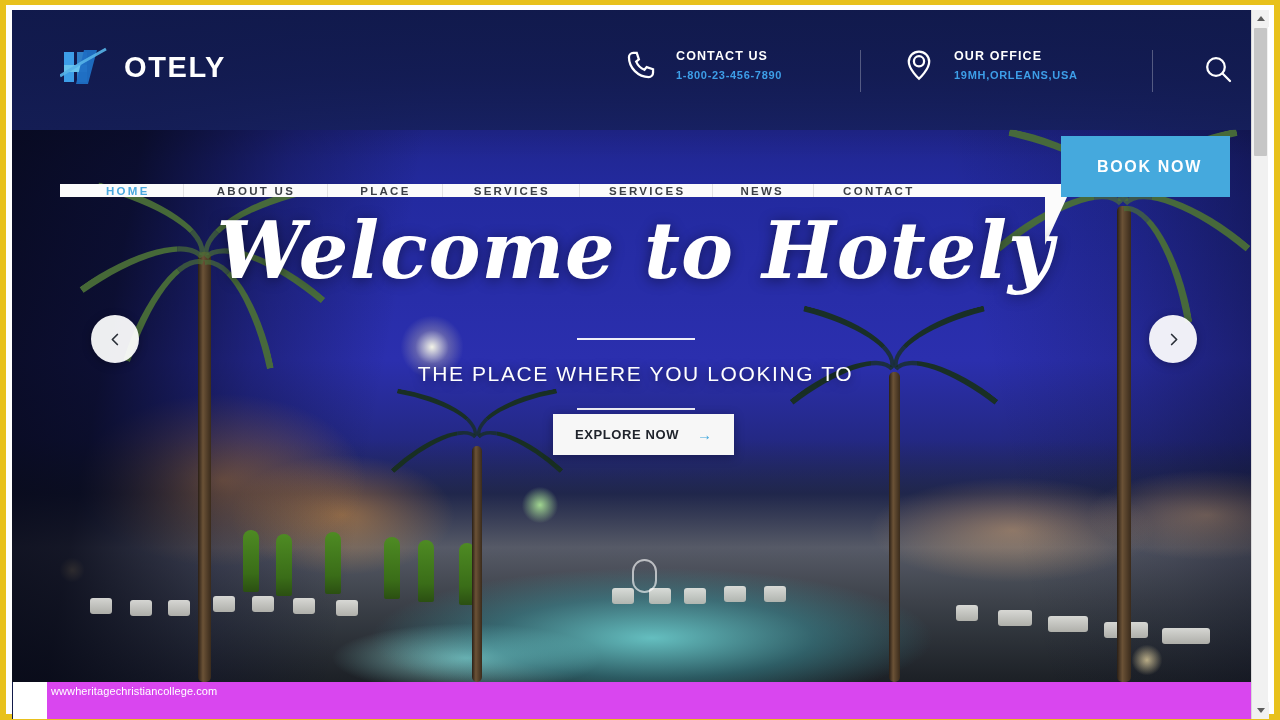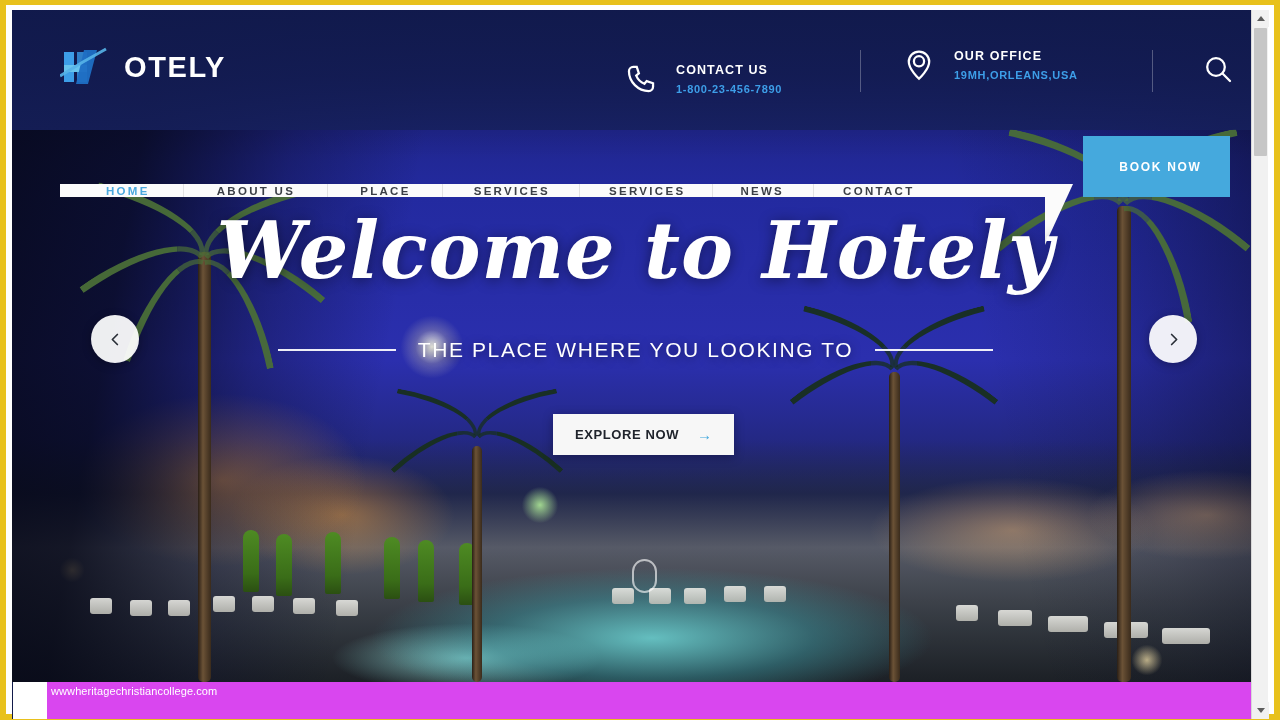--- a/index.html
+++ b/index.html
@@ -92,21 +92,21 @@
   #topbar {
     position:absolute; left:0; top:0; width:1247px; height:120px;
     background:linear-gradient(to bottom, rgba(17,26,77,.97) 0%, rgba(19,28,83,.93) 55%, rgba(22,32,92,.86) 100%);
     display:flex; align-items:center;
   }
   #logo { position:absolute; left:48px; top:36px; display:flex; align-items:center; gap:2px; }
   #logo-mark { position:relative; width:62px; height:42px; }
   #logo-text { color:#ffffff; font-size:29px; font-weight:bold; letter-spacing:1.6px; }
 
   .info-block { position:absolute; display:flex; align-items:center; gap:18px; }
-  #contact-block { left:612px; top:52px; }
+  #contact-block { left:612px; top:38px; }
   #office-block { left:890px; top:38px; }
   .info-icon { width:34px; height:34px; color:#ffffff; }
   .info-label { color:#ffffff; font-size:12.5px; font-weight:bold; letter-spacing:1.1px; }
   .info-value { color:#3d9ee8; font-size:11px; font-weight:bold; letter-spacing:.7px; margin-top:6px; }
   .vdiv { position:absolute; top:40px; width:1px; height:42px; background:rgba(255,255,255,.28); }
   #vdiv1 { left:848px; } #vdiv2 { left:1140px; }
   #search-btn { position:absolute; left:1190px; top:43px; width:32px; height:32px;
     color:#ffffff; cursor:pointer; }
 
   
@@ -122,38 +122,38 @@
     content:""; position:absolute; right:-28px; top:0;
     border-top:61px solid #fbfbfb; border-right:28px solid transparent;
   }
   .nav-item {
     color:#3b3f46; font-size:11.5px; font-weight:bold; letter-spacing:2.3px;
     cursor:pointer; white-space:nowrap;
   }
   .nav-item.active { color:#4aa8dd; }
   .nav-sep { width:1px; height:13px; background:#e2e2e2; }
   #book-now {
-    position:absolute; right:0; top:0; width:147px; height:61px;
+    position:absolute; right:0; top:0; width:169px; height:61px;
     background:#45a9dd; color:#ffffff; display:flex; align-items:center;
-    justify-content:center; font-size:12px; font-weight:bold; letter-spacing:1.7px;
+    justify-content:center; font-size:16px; font-weight:bold; letter-spacing:1.7px;
     cursor:pointer;
     padding-left:8px;
   }
 
   
   #hero-title {
     position:absolute; left:0; top:196px; width:1247px; text-align:center;
     font-family:"DejaVu Serif", serif; font-style:italic; font-weight:bold;
     font-size:78px; color:#ffffff; letter-spacing:1px;
     text-shadow:0 2px 14px rgba(0,0,0,.45);
     line-height:1.15;
   }
   #hero-sub-wrap {
     position:absolute; left:0; top:328px; width:1247px;
-    display:flex; align-items:center; justify-content:center; gap:22px;
+    display:flex; align-items:center; justify-content:center; gap:22px;flex-direction:column;
   }
   .sub-rule { width:118px; height:2px; background:rgba(255,255,255,.92); }
   #hero-sub {
     color:#ffffff; font-size:21px; letter-spacing:1.6px; font-weight:400;
     text-shadow:0 2px 10px rgba(0,0,0,.5); white-space:nowrap;
   }
   #explore-btn {
     position:absolute; left:541px; top:404px; width:181px; height:41px;
     background:#f7f7f7; display:flex; align-items:center; justify-content:center;
     gap:18px; cursor:pointer; box-shadow:0 2px 10px rgba(0,0,0,.3);

